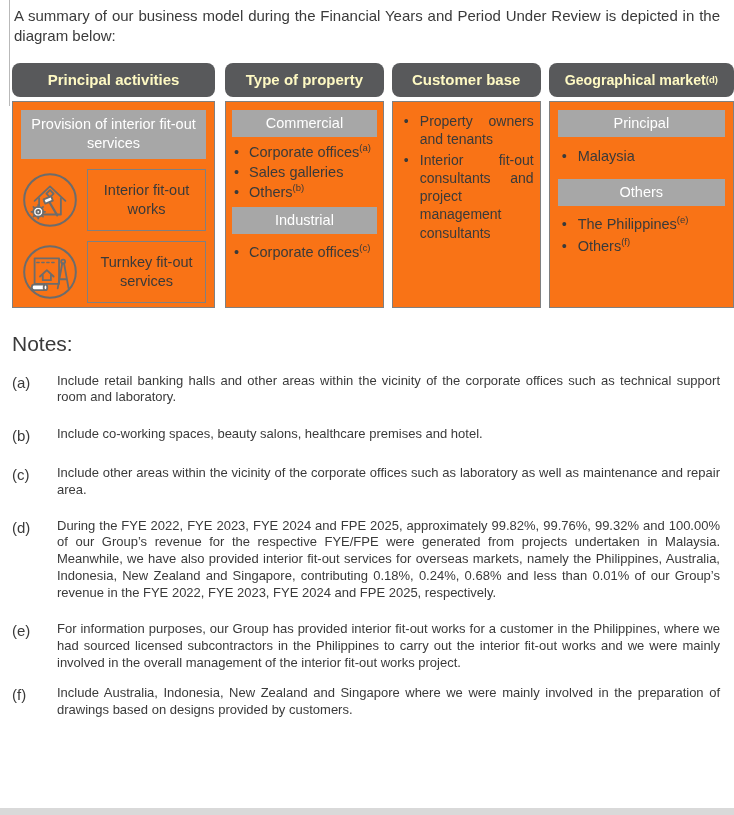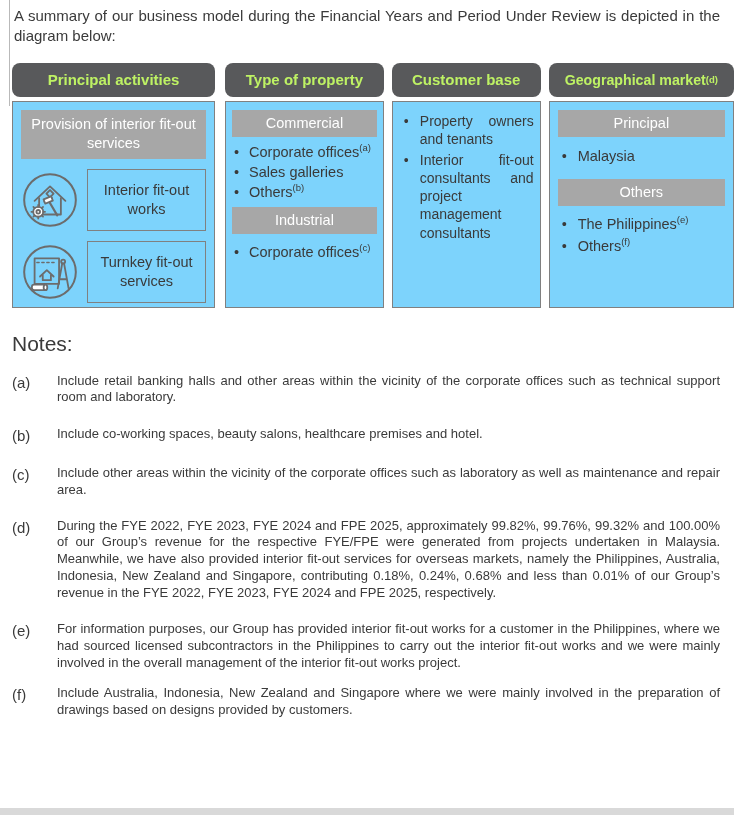--- a/index.html
+++ b/index.html
@@ -37,37 +37,37 @@
     margin: 16px 0 0 12px;
   }
   .col { display: flex; flex-direction: column; }
   .col1 { width: 206px; margin-right: 10px; }
   .col2 { width: 161px; margin-right: 8px; }
   .col3 { width: 151px; margin-right: 8px; }
   .col4 { width: 188px; }
   .col-header {
     height: 34px;
     background: #58595b;
-    color: #bef264;
+    color: #fef9c3;
     font-weight: bold;
     font-size: 15px;
     border-radius: 8px;
     display: flex;
     align-items: center;
     justify-content: center;
     text-align: center;
     padding: 0 3px;
   }
   .col4 .col-header { font-size: 14.2px; }
   .col-header sup { font-size: 9.5px; line-height: 0; }
   .col-body {
     margin-top: 4px;
     height: 207px;
     border: 1px solid #808080;
-    background: #7dd3fc;
+    background: #f97316;
     padding: 8px;
     overflow: hidden;
   }
   .col2 .col-body, .col3 .col-body, .col4 .col-body { padding: 8px 6px; }
   .banner {
     background: #a7a7a7;
     color: #ffffff;
     text-align: center;
     font-size: 14.5px;
     line-height: 1.35;

